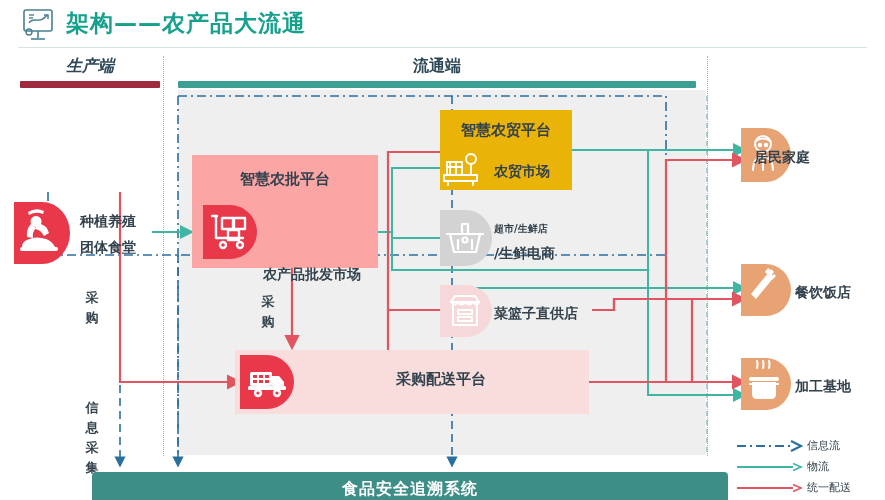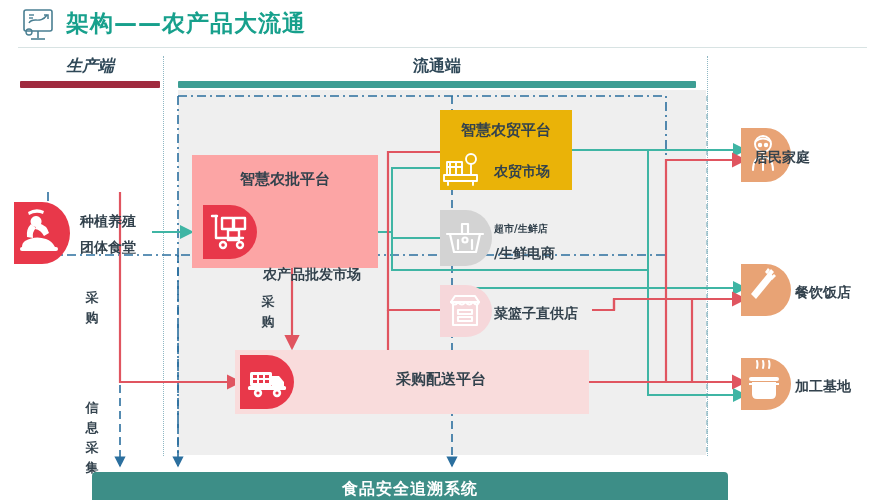--- a/index.html
+++ b/index.html
@@ -353,14 +353,37 @@
       <g fill="none" stroke="#ffffff" stroke-width="2">
         <path d="M11 26 h-3 M35 26 h3"></path>
       </g>
     </svg>
   </div>
   <div class="rowlabel" style="left:795px;top:375px;">加工基地</div>
 
   <div id="trace-bar" style="background: rgb(61, 142, 135);"></div>
   <div id="trace-txt">食品安全追溯系统</div>
 
+  <div id="legend">
+    <div class="lg-row" style="top:0;">
+      <svg class="lg-svg" width="68" height="16">
+        <path d="M2,8 L56,8" fill="none" stroke="#2b6f9e" stroke-width="2.2" stroke-dasharray="9,4,2,4"></path>
+        <path d="M56,3 L66,8 L56,13" fill="none" stroke="#2b6f9e" stroke-width="2.2"></path>
+      </svg>
+      <div class="lg-txt">信息流</div>
+    </div>
+    <div class="lg-row" style="top:21px;">
+      <svg class="lg-svg" width="68" height="16">
+        <path d="M2,8 L58,8" fill="none" stroke="#3fb5a4" stroke-width="1.8"></path>
+        <path d="M58,4.5 L66,8 L58,11.5" fill="none" stroke="#3fb5a4" stroke-width="1.6"></path>
+      </svg>
+      <div class="lg-txt">物流</div>
+    </div>
+    <div class="lg-row" style="top:42px;">
+      <svg class="lg-svg" width="68" height="16">
+        <path d="M2,8 L58,8" fill="none" stroke="#e05560" stroke-width="1.8"></path>
+        <path d="M58,4.5 L66,8 L58,11.5" fill="none" stroke="#e05560" stroke-width="1.6"></path>
+      </svg>
+      <div class="lg-txt">统一配送</div>
+    </div>
+  </div>
 
 </div>
 
 </body></html>

